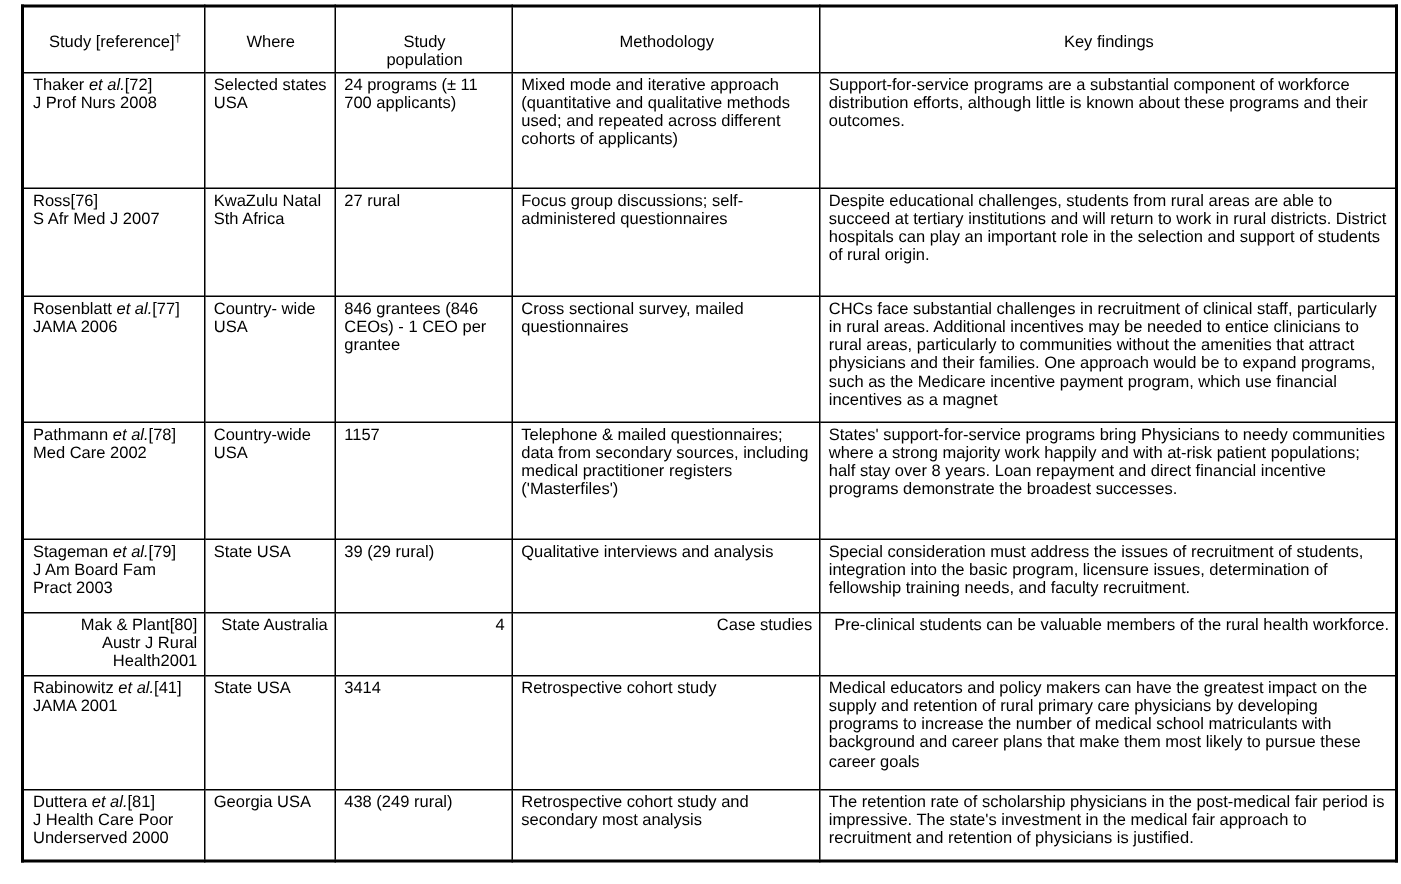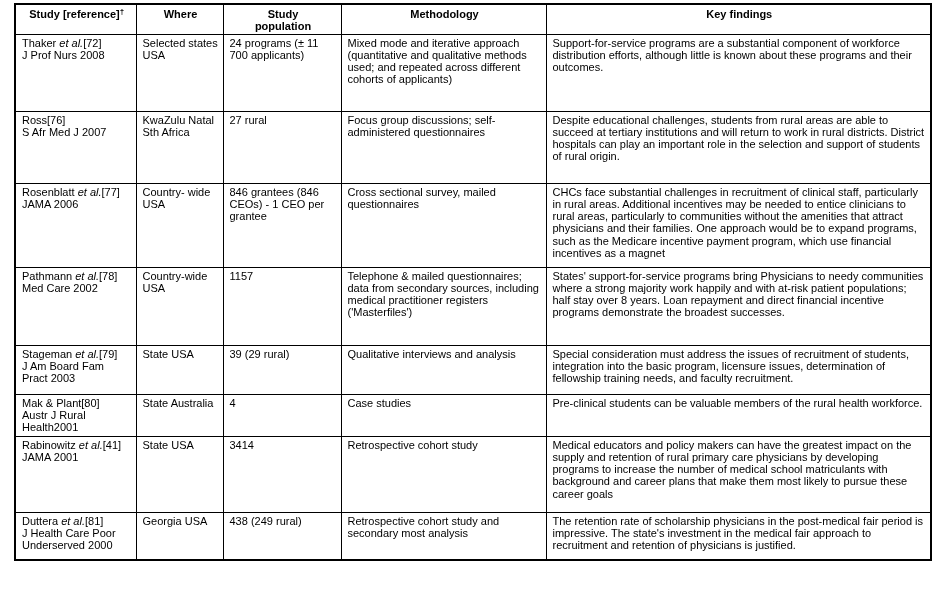--- a/index.html
+++ b/index.html
@@ -20,31 +20,31 @@
   }
   table.studies th, table.studies td {
     border: 1px solid #000000;
     vertical-align: top;
     font-size: 11px;
     line-height: 1.1;
     padding: 2px 4px 2px 6px;
     overflow: hidden;
   }
   table.studies th {
-    font-weight: bold;
+    font-weight: normal;
     text-align: center;
-    padding-top: 3px;
+    padding-top: 17px;
   }
   thead tr { height: 30px; }
   tbody tr:nth-child(1) { height: 77px; margin-top: 12px; }
   tbody tr:nth-child(2) { height: 72px; }
   tbody tr:nth-child(3) { height: 84px; }
   tbody tr:nth-child(4) { height: 78px; }
   tbody tr:nth-child(5) { height: 49px; }
-  tbody tr:nth-child(6) { height: 42px; }
+  tbody tr:nth-child(6) { height: 42px; text-align: right; }
   tbody tr:nth-child(7) { height: 76px; }
   tbody tr:nth-child(8) { height: 47px; }
   col.c1 { width: 121px; }
   col.c2 { width: 87px; }
   col.c3 { width: 118px; }
   col.c4 { width: 205px; }
   col.c5 { width: 385px; }
   th .pop-wrap { display: inline-block; max-width: 70px; }
   th sup { font-size: 8px; vertical-align: top; line-height: 1; }
   td i { font-style: italic; }

